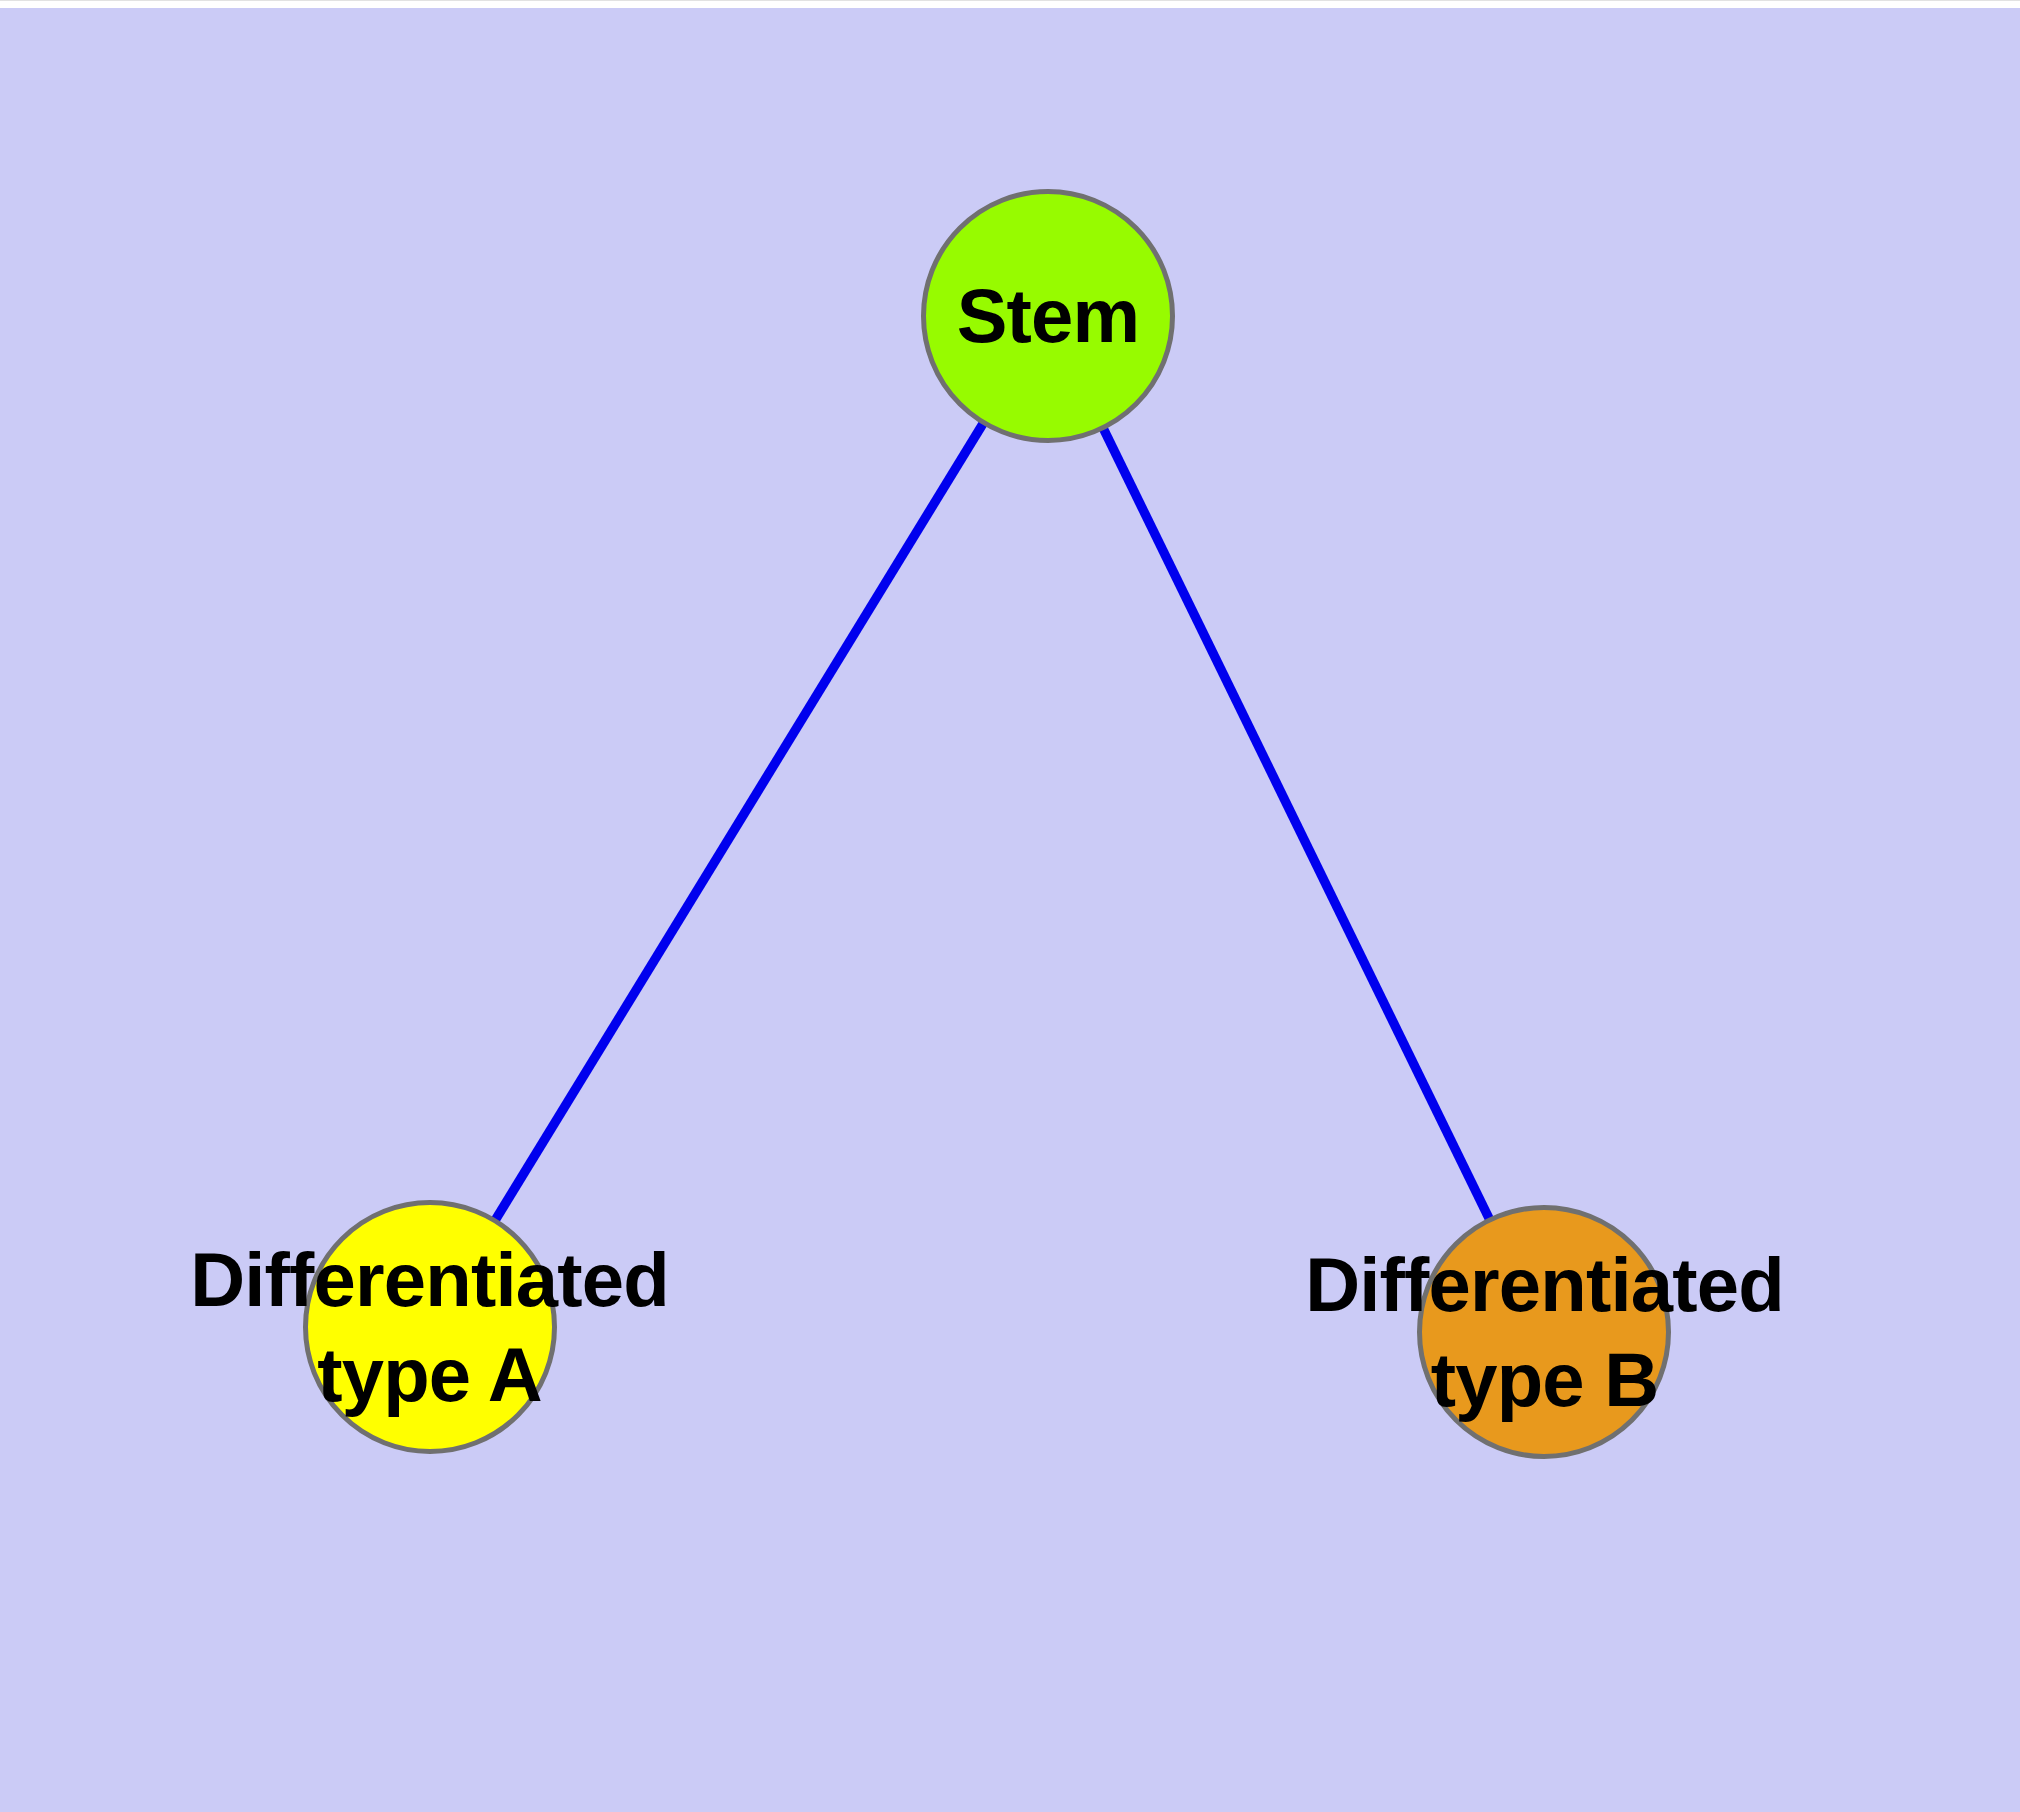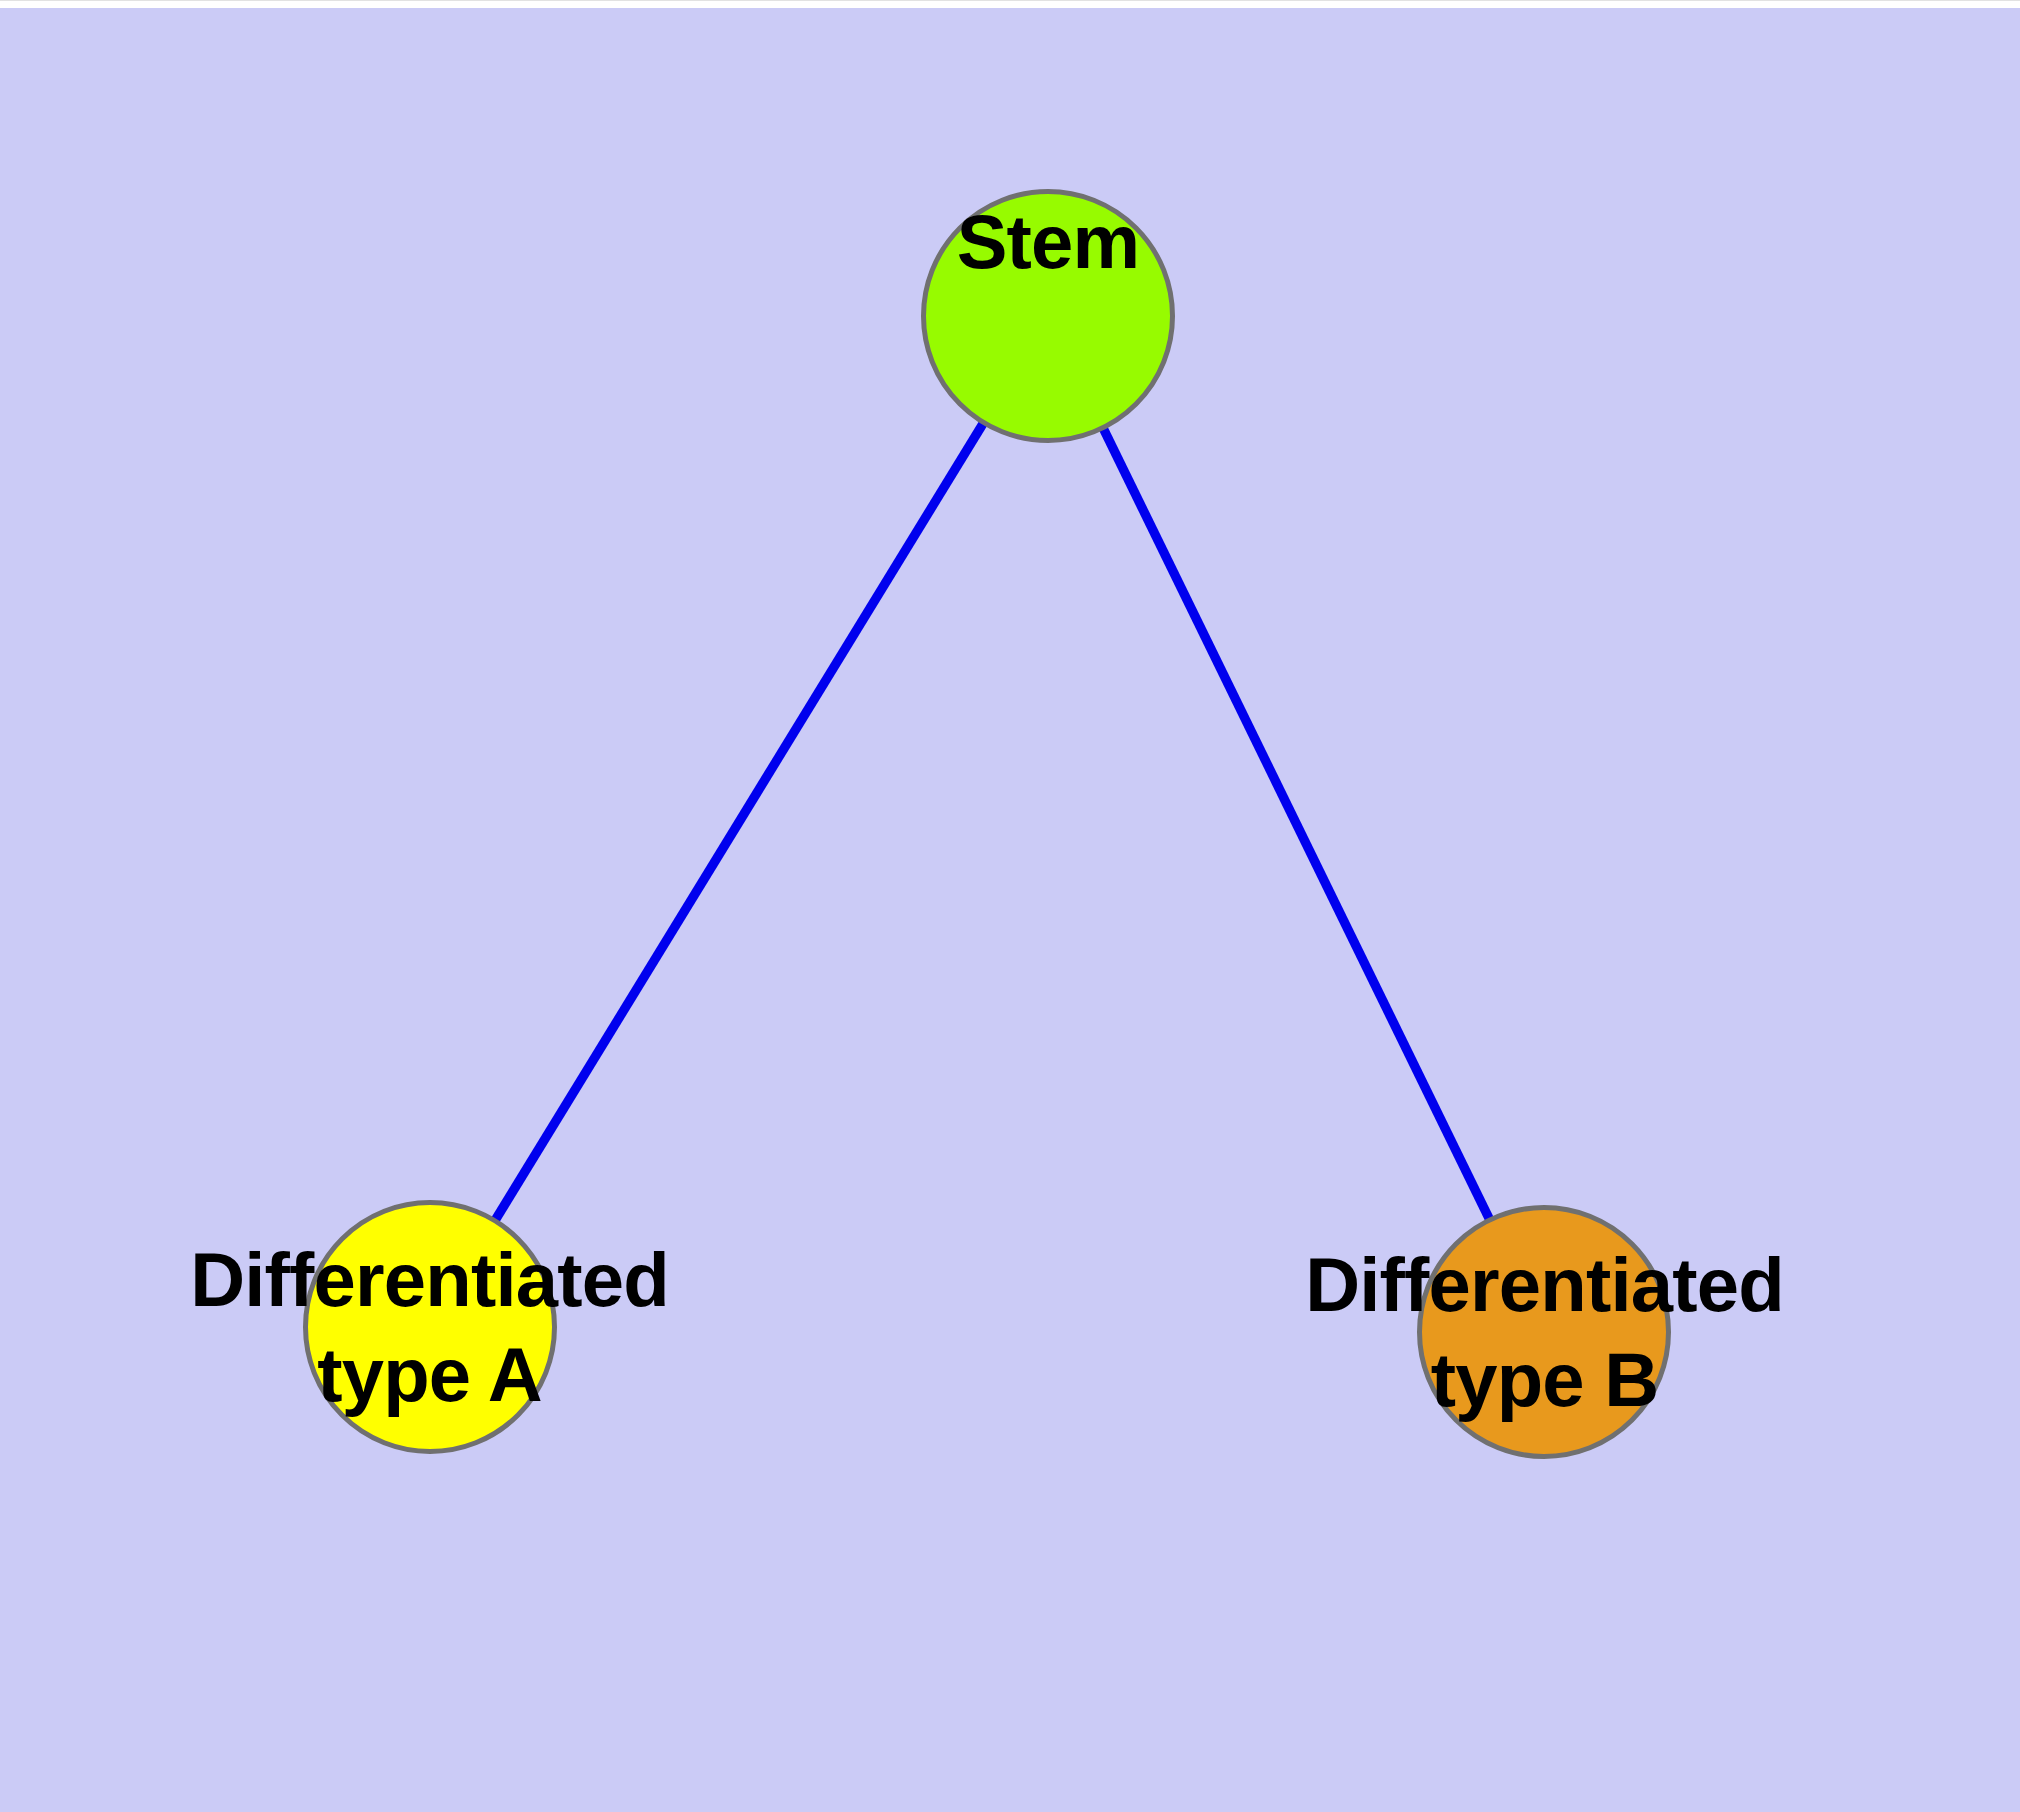--- a/index.html
+++ b/index.html
@@ -32,21 +32,21 @@
     top: 0;
   }
   .node {
     position: absolute;
     width: 254px;
     height: 254px;
     box-sizing: border-box;
     border-radius: 50%;
     border: 5.1px solid #707070;
     display: flex;
-    align-items: flex-start;
+    align-items: center;
     justify-content: center;
   }
   .node-stem   { left: 921px; top: 181px; }
   .node-type-a { left: 303px;  top: 1192px; }
   .node-type-b { left: 1417px; top: 1197px; }
   .node-label, .float-label {
     color: #000000;
     font-weight: 700;
     font-size: 76px;
     line-height: 95px;

